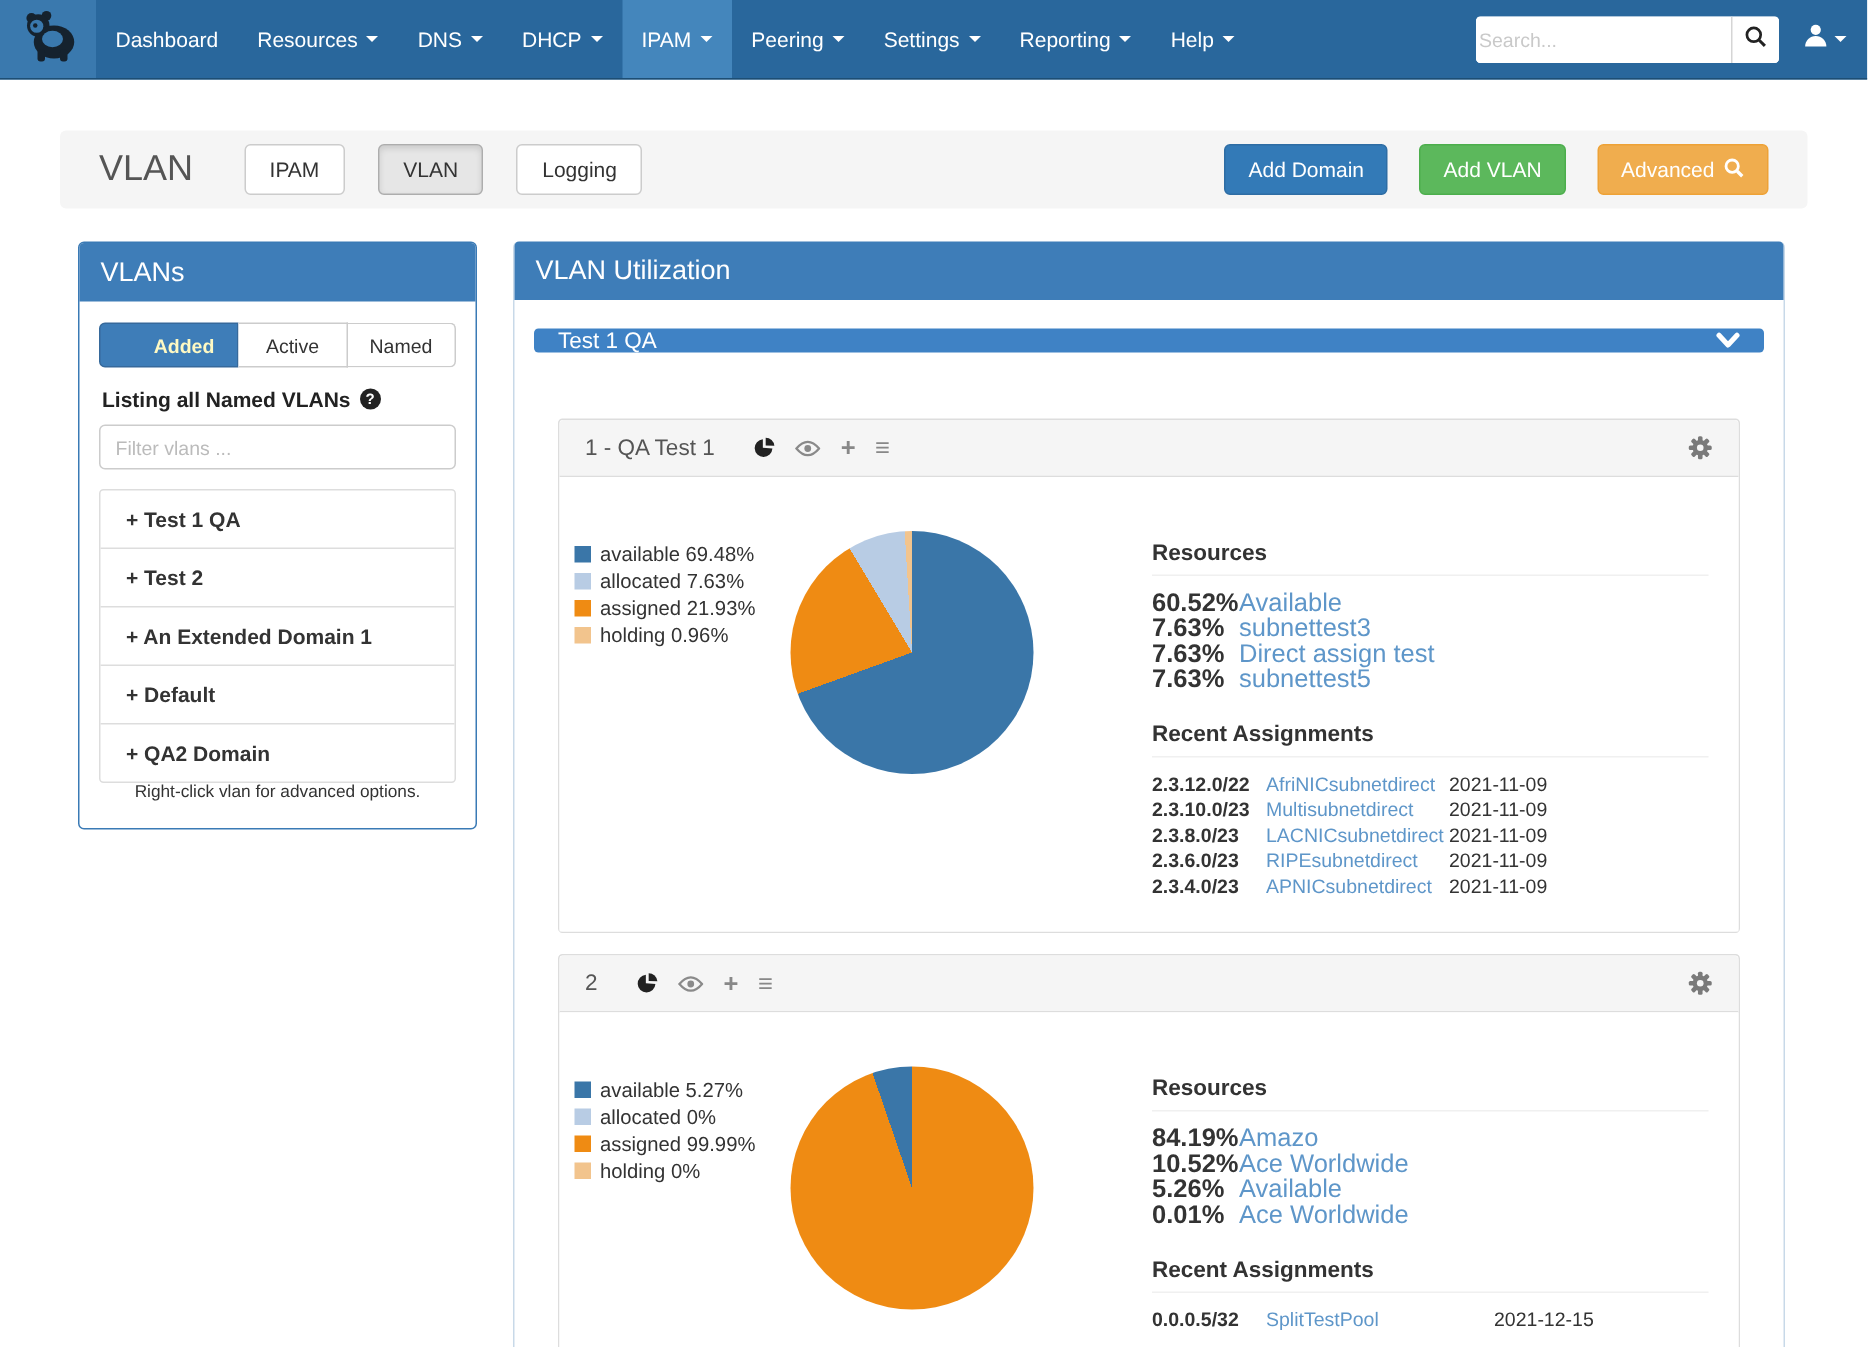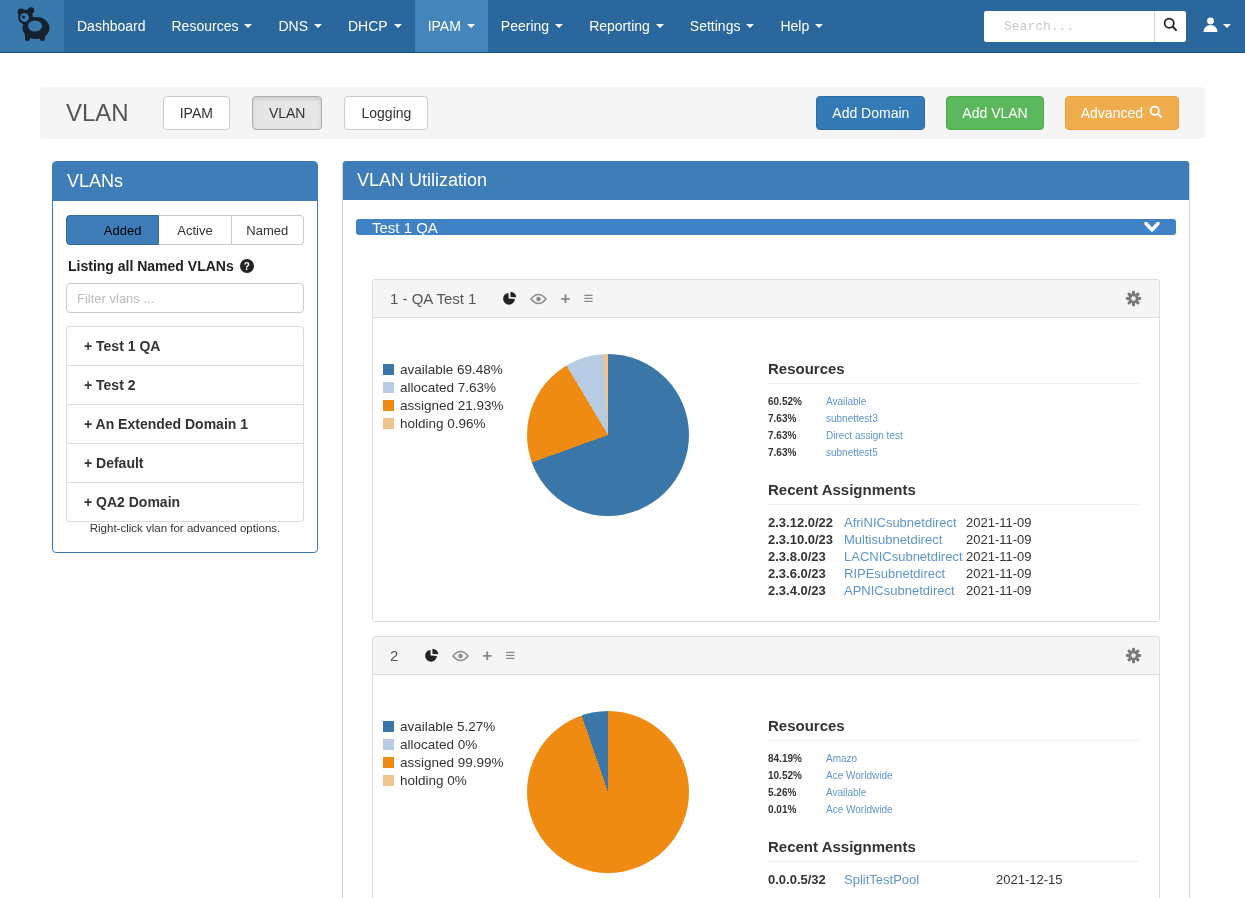--- a/index.html
+++ b/index.html
@@ -9,21 +9,21 @@
 
   
   .navbar { height:53px; background:#29679c; border-bottom:1px solid #1d4e74; display:flex; align-items:stretch; }
   .brand { width:64px; background:#3a79ae; display:flex; align-items:center; justify-content:center; cursor:pointer; }
   .nav-items { list-style:none; display:flex; align-items:stretch; }
   .nav-items li { display:flex; align-items:center; padding:0 13px; color:#fff; font-size:14px; cursor:pointer; white-space:nowrap; }
   .nav-items li.active { background:#4486bc; }
   .caret { display:inline-block; width:0; height:0; border-left:4px solid transparent; border-right:4px solid transparent; border-top:4px solid #fff; margin-left:6px; }
   .nav-right { margin-left:auto; display:flex; align-items:center; padding-right:14px; }
   .search-group { display:flex; height:31px; background:#fff; border-radius:3px; overflow:hidden; }
-  .search-group input { width:170px; border:none; outline:none; padding:0 20px; font-size:13px; color:#333; font-family:Liberation Mono, monospace; }
+  .search-group input { width:170px; border:none; outline:none; padding:0 2px; font-size:13px; color:#333; font-family:Liberation Sans, sans-serif; }
   .search-group input::placeholder { color:#c9c9c9; }
   .search-group button { width:32px; background:#fff; border:none; border-left:1px solid #d5d5d5; cursor:pointer; display:flex; align-items:center; justify-content:center; }
   .user-menu { display:flex; align-items:center; margin-left:16px; cursor:pointer; }
   .user-menu .caret { margin-left:4px; }
 
   
   .container { margin:0 40px; }
   .header-strip { margin-top:34px; background:#f5f5f5; border-radius:4px; height:52px; display:flex; align-items:center; padding:0 26px; }
   .page-title { font-size:24px; color:#555; margin-right:34px; }
   .hdr-tab { height:34px; padding:0 16px; margin-right:22px; background:#fff; border:1px solid #ccc; border-radius:4px; font-size:14px; color:#333; cursor:pointer; font-family:inherit; }
@@ -39,21 +39,21 @@
   .content { display:flex; margin-top:22px; align-items:flex-start; }
 
   
   .side-panel { width:266px; margin-left:12px; border:1px solid #3a7ab5; border-radius:4px; background:#fff; }
   .panel-head { background:#3e7db8; color:#fff; font-size:18px; padding:9px 14px; border-radius:3px 3px 0 0; }
   .side-body { padding:14px 13px 18px 13px; }
   .side-tabs { display:flex; }
   .side-tab { flex:1; height:30px; background:#fff; border:1px solid #ccc; border-left-width:0; font-size:13px; color:#333; cursor:pointer; font-family:inherit; }
   .side-tab:first-child { border-left-width:1px; border-radius:4px 0 0 4px; }
   .side-tab:last-child { border-radius:0 4px 4px 0; }
-  .side-tab.active { background:#3e7db8; border-color:#36699b; color:#000000; font-weight:normal;padding-left:20px; }
+  .side-tab.active { background:#3e7db8; border-color:#36699b; color:#fef9c3; font-weight:bold;padding-left:20px; }
   .listing-label { font-size:14px; font-weight:bold; color:#222; margin:13px 0 9px 2px; display:flex; align-items:center; }
   .qmark { width:14px; height:14px; background:#222; color:#fff; border-radius:50%; font-size:10px; font-weight:bold; display:inline-flex; align-items:center; justify-content:center; margin-left:6px; cursor:pointer; }
   .filter-input { width:100%; height:30px; border:1px solid #ccc; border-radius:4px; padding:0 10px; font-size:13px; font-family:inherit; color:#333; outline:none; }
   .filter-input::placeholder { color:#bbb; }
   .vlan-list { margin-top:13px; border:1px solid #ddd; border-radius:3px; }
   .vlan-item { padding:11px 17px; font-size:14px; font-weight:bold; color:#333; border-bottom:1px solid #ddd; cursor:pointer; }
   .vlan-item:last-child { border-bottom:none; }
   .side-note { text-align:center; font-size:11.5px; color:#333; }
 
   
@@ -73,21 +73,21 @@
   .cicon.txt { font-size:17px; font-weight:bold; line-height:1; }
   .gear { margin-left:auto; cursor:pointer; display:flex; align-items:center; }
   .card-body { display:flex; padding:42px 20px 22px 10px; background:#fff; }
   .card.second .card-body { height:270px; overflow:hidden; }
   .legend-col { width:144px; padding-top:2px; }
   .lg-item { display:flex; align-items:center; font-size:13.5px; color:#333; margin-bottom:3px; white-space:nowrap; }
   .swatch { width:11px; height:11px; display:inline-block; margin-right:6px; flex:0 0 auto; }
   .pie { width:162px; height:162px; border-radius:50%; margin-top:-6px; flex:0 0 auto; }
   .right-col { flex:1; margin-left:79px; min-width:0; }
   .blk-heading { font-size:15px; font-weight:bold; color:#333; padding-bottom:6px; border-bottom:1px solid #f0f0f0; margin-bottom:9px; }
-  .res-row { display:grid; grid-template-columns:58px 1fr; font-size:10px; line-height:17px; }
+  .res-row { display:grid; grid-template-columns:58px 1fr; font-size:17px; line-height:17px; }
   .res-row .pct { font-weight:bold; color:#333; }
   a.lnk { color:#5e96c9; text-decoration:none; cursor:pointer; white-space:nowrap; }
   .asn-block { margin-top:20px; }
   .asn-row { display:grid; font-size:13px; line-height:17px; }
   .card.first .asn-row { grid-template-columns:76px 122px 1fr; }
   .card.second .asn-row { grid-template-columns:76px 152px 1fr; }
   .asn-row .blk { font-weight:bold; color:#333; white-space:nowrap; }
   .asn-row .date { color:#333; }
 </style>
 </head>
@@ -131,25 +131,25 @@
         </li>
       <li class="active">
           <span>IPAM</span>
           <i class="caret"></i>
         </li>
       <li>
           <span>Peering</span>
           <i class="caret"></i>
         </li>
       <li>
+          <span>Settings</span>
+          <i class="caret"></i>
+        </li>
+      <li>
           <span>Reporting</span>
-          <i class="caret"></i>
-        </li>
-      <li>
-          <span>Settings</span>
           <i class="caret"></i>
         </li>
       <li>
           <span>Help</span>
           <i class="caret"></i>
         </li>
     </ul>
     <div class="nav-right">
       <div class="search-group">
         <input type="text" placeholder="Search..." style="">

